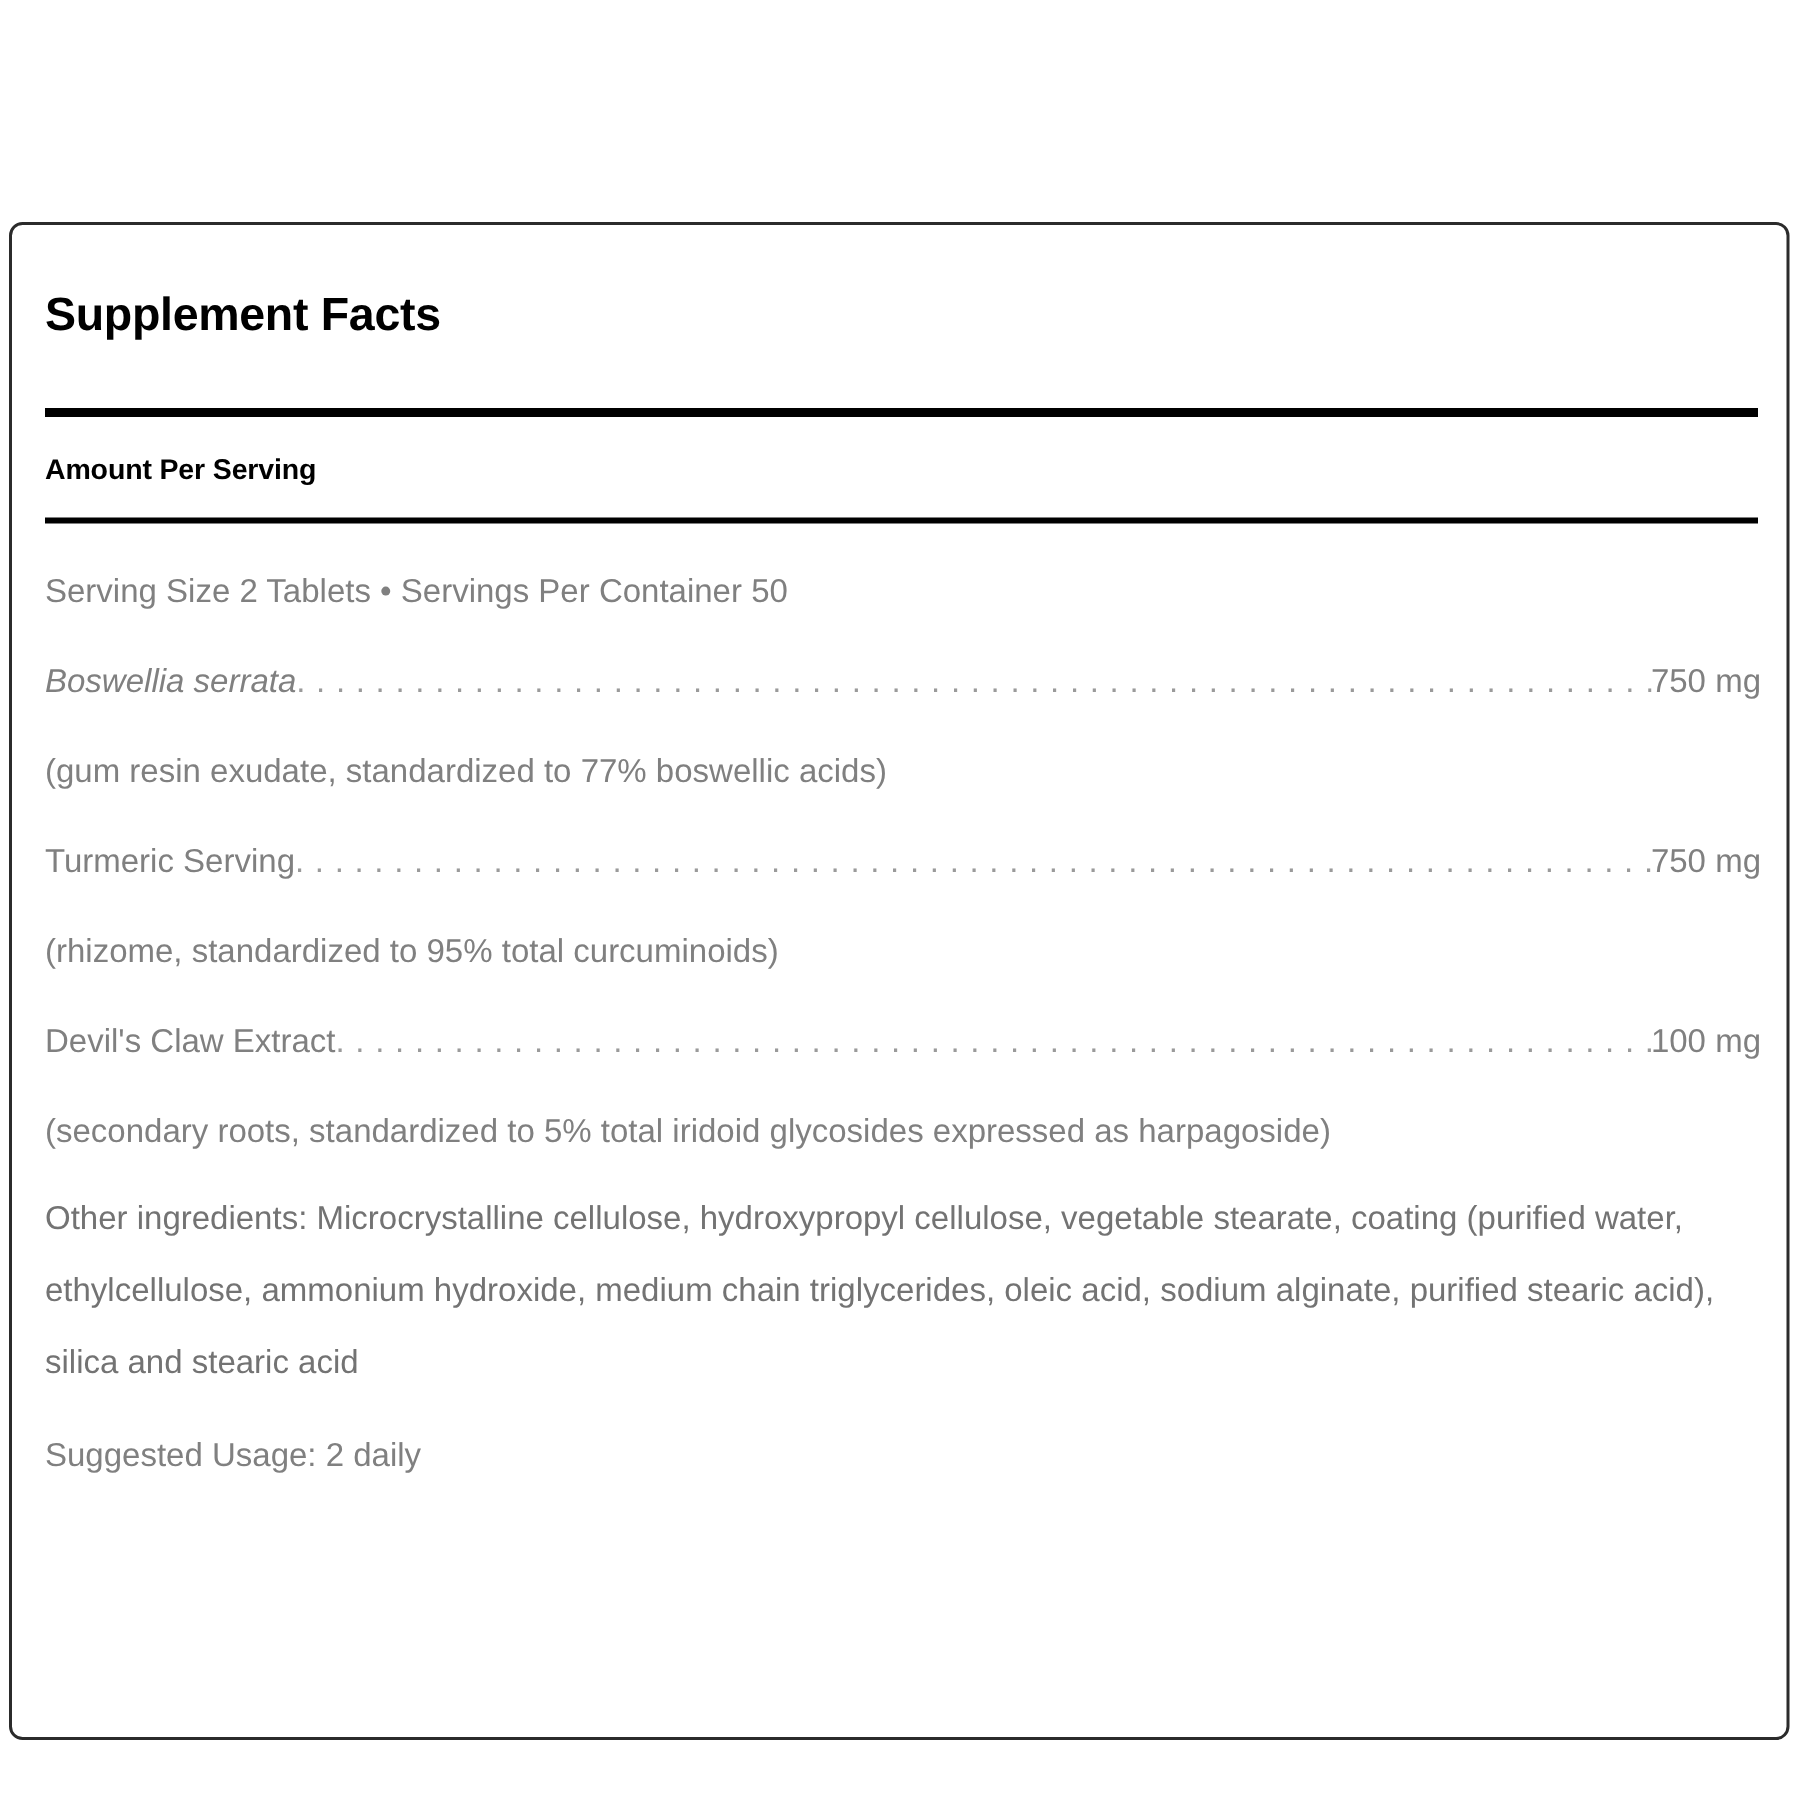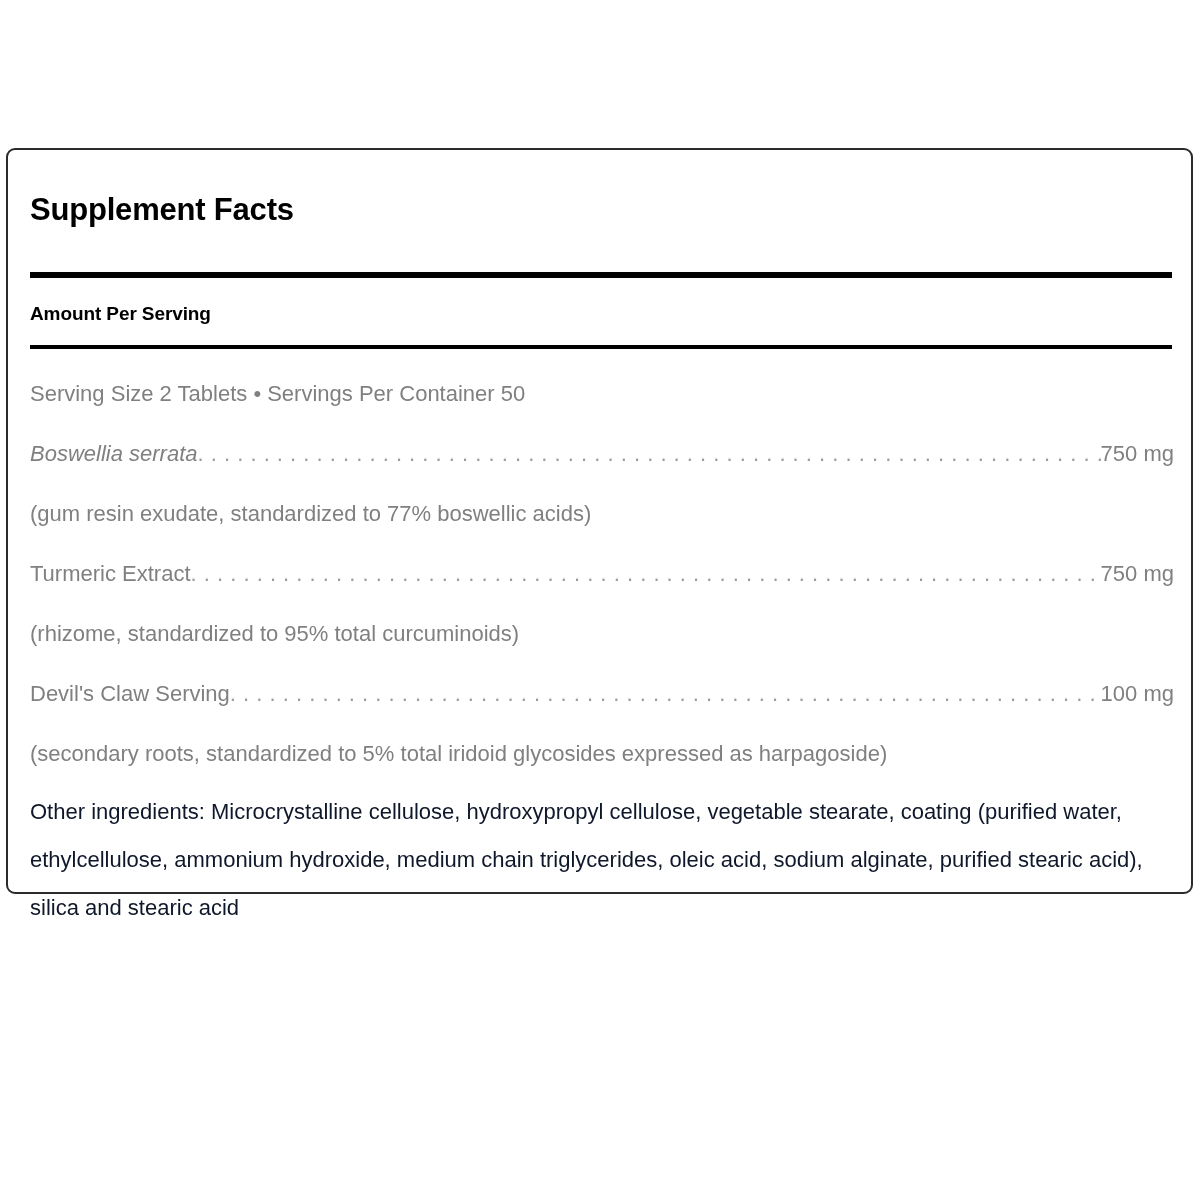--- a/index.html
+++ b/index.html
@@ -12,21 +12,21 @@
     height: 1200px;
     font-family: "Liberation Sans", sans-serif;
     -webkit-font-smoothing: antialiased;
   }
 
   .panel {
     position: absolute;
     left: 6px;
     top: 148px;
     width: 1187px;
-    height: 746px;
+    height: 1012px;
     box-sizing: border-box;
     border: 2px solid #2b2b2b;
     border-radius: 9px;
     background: #ffffff;
   }
 
   .panel-inner {
     position: absolute;
     left: 22px;
     top: 0;
@@ -125,21 +125,21 @@
   .lrow .lamount {
     flex: 0 0 auto;
     text-align: left;
   }
 
   .gap-sm { margin-left: 10px; }
 
   .para {
     font-size: 22px;
     line-height: 48px;
-    color: #0f172a;
+    color: #737373;
     width: 1120px;
     margin-top: 4px;
   }
 
   .usage {
     font-size: 22px;
     line-height: 60px;
     color: #808080;
     white-space: nowrap;
     margin-top: 8px;
@@ -164,31 +164,32 @@
       <div class="row">Serving Size 2 Tablets • Servings Per Container 50</div>
 
       <div class="lrow">
         <span class="lname ital">Boswellia serrata</span>
         <span class="ldots"></span>
         <span class="lamount">750 mg</span>
       </div>
       <div class="row">(gum resin exudate, standardized to 77% boswellic acids)</div>
 
       <div class="lrow">
-        <span class="lname">Turmeric Extract</span>
+        <span class="lname">Turmeric Serving</span>
         <span class="ldots gap-sm"></span>
         <span class="lamount">750 mg</span>
       </div>
       <div class="row">(rhizome, standardized to 95% total curcuminoids)</div>
 
       <div class="lrow">
-        <span class="lname">Devil's Claw Serving</span>
+        <span class="lname">Devil's Claw Extract</span>
         <span class="ldots"></span>
         <span class="lamount">100 mg</span>
       </div>
       <div class="row">(secondary roots, standardized to 5% total iridoid glycosides expressed as harpagoside)</div>
 
       <div class="para">Other ingredients: Microcrystalline cellulose, hydroxypropyl cellulose, vegetable stearate, coating (purified water, ethylcellulose, ammonium hydroxide, medium chain triglycerides, oleic acid, sodium alginate, purified stearic acid), silica and stearic acid</div>
 
+      <div class="usage">Suggested Usage: 2 daily</div>
 
     </div>
   </div>
 </div>
 
 </body></html>

